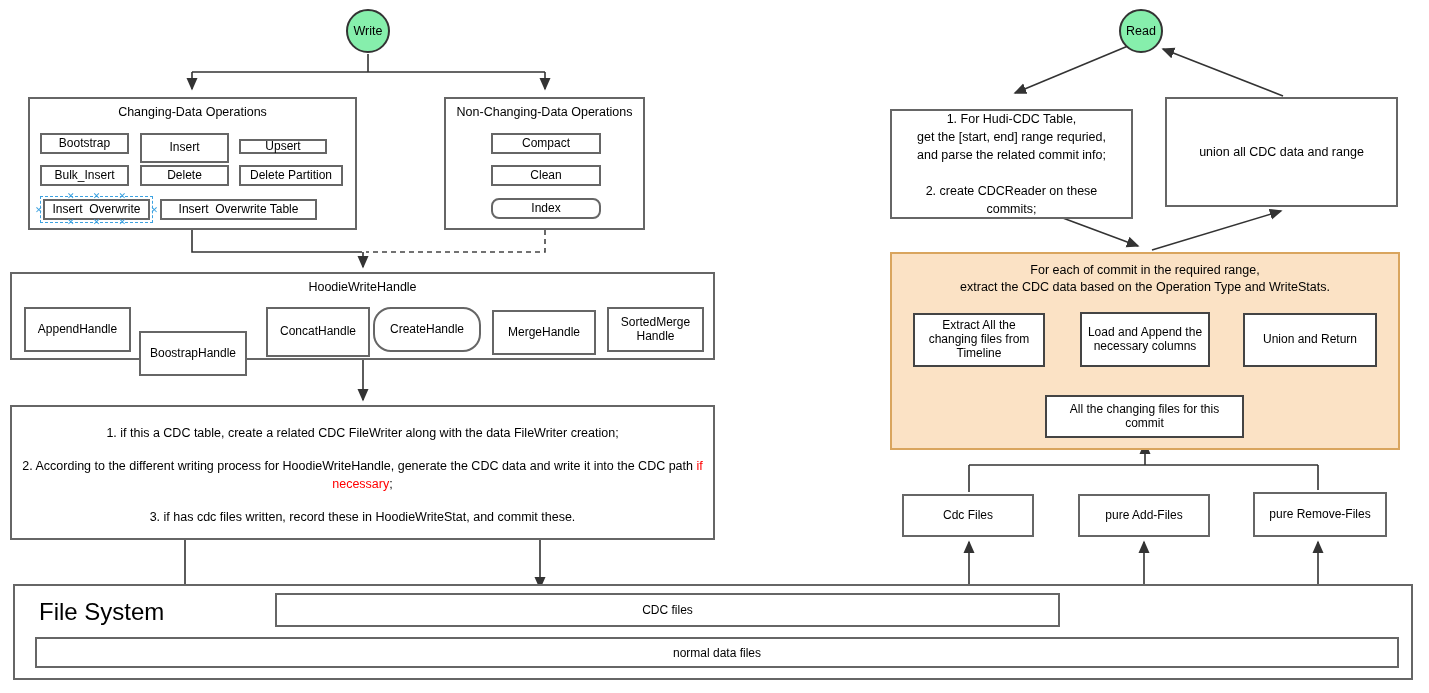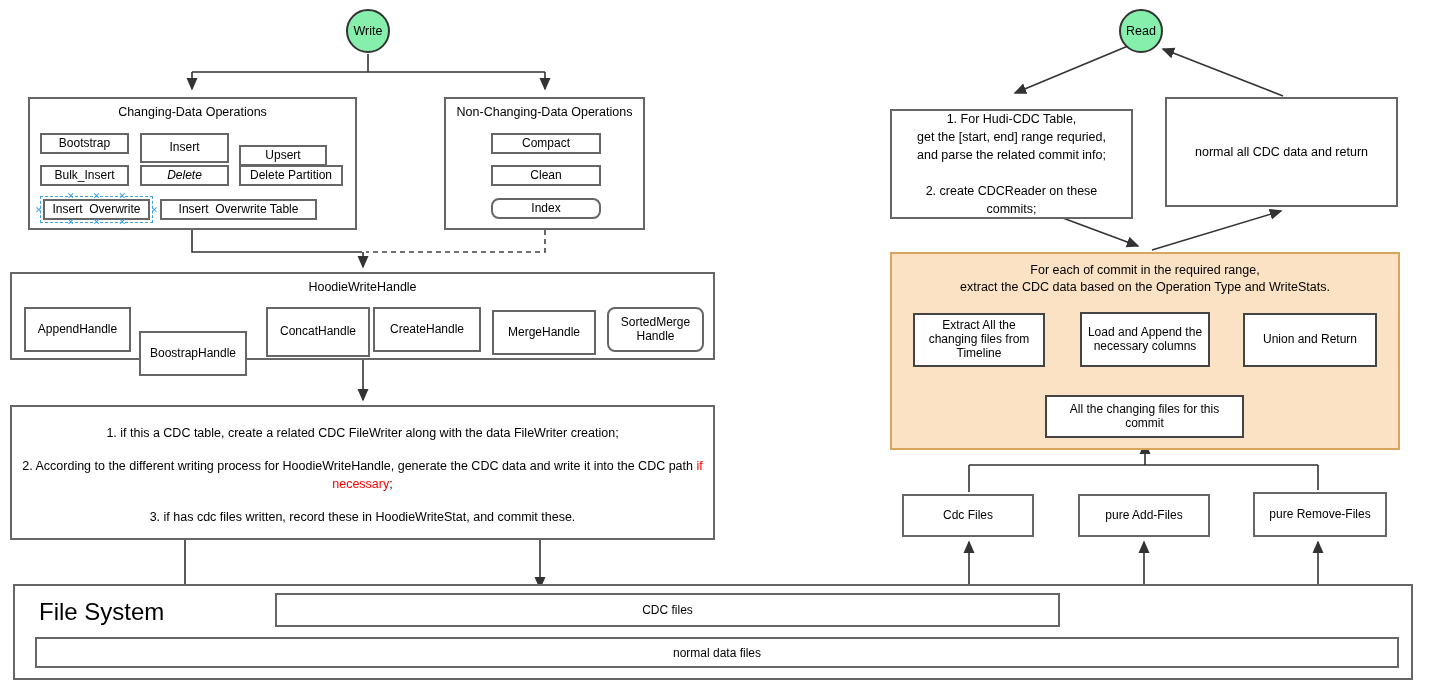--- a/index.html
+++ b/index.html
@@ -91,23 +91,23 @@
     <path d="M1144,635 L1144,542" stroke="#333" stroke-width="1.6" fill="none" marker-end="url(#arrow)"></path>
     <path d="M1318,635 L1318,542" stroke="#333" stroke-width="1.6" fill="none" marker-end="url(#arrow)"></path>
   </svg>
 
   <div class="circle" style="left:346px;top:9px;">Write</div>
 
   <div class="node" style="left:28px;top:97px;width:329px;height:133px;padding-left:42px;">
     <div class="group-title">Changing-Data Operations</div>
     <div class="op" style="left:10px;top:34px;width:89px;height:21px;">Bootstrap</div>
     <div class="op" style="left:110px;top:34px;width:89px;height:30px;">Insert</div>
-    <div class="op" style="left:209px;top:46px;width:88px;height:21px;">Upsert</div>
+    <div class="op" style="left:209px;top:40px;width:88px;height:15px;">Upsert</div>
     <div class="op" style="left:10px;top:66px;width:89px;height:21px;">Bulk_Insert</div>
-    <div class="op" style="left:110px;top:66px;width:89px;height:21px;font-style:italic;">Delete</div>
+    <div class="op" style="left:110px;top:66px;width:89px;height:21px;">Delete</div>
     <div class="op" style="left:209px;top:66px;width:104px;height:21px;">Delete Partition</div>
     <div class="op selected" style="left:13px;top:100px;width:107px;height:21px;">
       <span>Insert  Overwrite</span>
       <span class="handle h-top" style="left:25%;">✕</span>
       <span class="handle h-top" style="left:50%;">✕</span>
       <span class="handle h-top" style="left:75%;">✕</span>
       <span class="handle h-bot" style="left:25%;">✕</span>
       <span class="handle h-bot" style="left:50%;">✕</span>
       <span class="handle h-bot" style="left:75%;">✕</span>
       <span class="handle h-side" style="left:-10px;">✕</span>
@@ -121,42 +121,42 @@
     <div class="op" style="left:45px;top:34px;width:110px;height:21px;">Compact</div>
     <div class="op" style="left:45px;top:66px;width:110px;height:21px;">Clean</div>
     <div class="op" style="left:45px;top:99px;width:110px;height:21px;border-radius:8px;">Index</div>
   </div>
 
   <div class="node" style="left:10px;top:272px;width:705px;height:88px;">
     <div class="group-title">HoodieWriteHandle</div>
     <div class="op" style="left:12px;top:33px;width:107px;height:45px;">AppendHandle</div>
     <div class="op" style="left:127px;top:33px;width:108px;height:45px;margin-top:24px;">BoostrapHandle</div>
     <div class="op" style="left:254px;top:33px;width:104px;height:50px;">ConcatHandle</div>
-    <div class="op" style="left:361px;top:33px;width:108px;height:45px;">CreateHandle</div>
+    <div class="op" style="left:361px;top:33px;width:108px;height:45px;border-radius:18px;">CreateHandle</div>
     <div class="op" style="left:480px;top:36px;width:104px;height:45px;">MergeHandle</div>
-    <div class="op" style="left:595px;top:33px;width:97px;height:45px;border-radius:8px;">SortedMerge
+    <div class="op" style="left:595px;top:33px;width:97px;height:45px;">SortedMerge
 Handle</div>
   </div>
 
   <div class="textblock" style="left:10px;top:405px;width:705px;height:135px;padding:17px 10px 0 10px;">
     <p>1. if this a CDC table, create a related CDC FileWriter along with the data FileWriter creation;</p>
     <p><span>2. According to the different writing process for HoodieWriteHandle, generate the CDC data and write it into the CDC path </span><span class="red">if necessary</span><span>;</span></p>
     <p>3. if has cdc files written, record these in HoodieWriteStat, and commit these.</p>
   </div>
 
   <div class="circle" style="left:1119px;top:9px;">Read</div>
 
   <div class="textblock prepbox" style="left:890px;top:97px;width:243px;height:110px;margin-top:12px;">1. For Hudi-CDC Table,
 get the [start, end] range requried,
 and parse the related commit info;
 
 2. create CDCReader on these
 commits;</div>
 
-  <div class="textblock prepbox" style="left:1165px;top:97px;width:233px;height:110px;">normal all CDC data and return</div>
+  <div class="textblock prepbox" style="left:1165px;top:97px;width:233px;height:110px;">union all CDC data and range</div>
 
   <div class="orange" style="left:890px;top:252px;width:510px;height:198px;">
     <div class="orange-title">For each of commit in the required range,
 extract the CDC data based on the Operation Type and WriteStats.</div>
   </div>
   <div class="op dark" style="left:913px;top:313px;width:132px;height:54px;">Extract All the
 changing files from
 Timeline</div>
   <div class="op dark" style="left:1080px;top:312px;width:130px;height:55px;">Load and Append the
 necessary columns</div>

